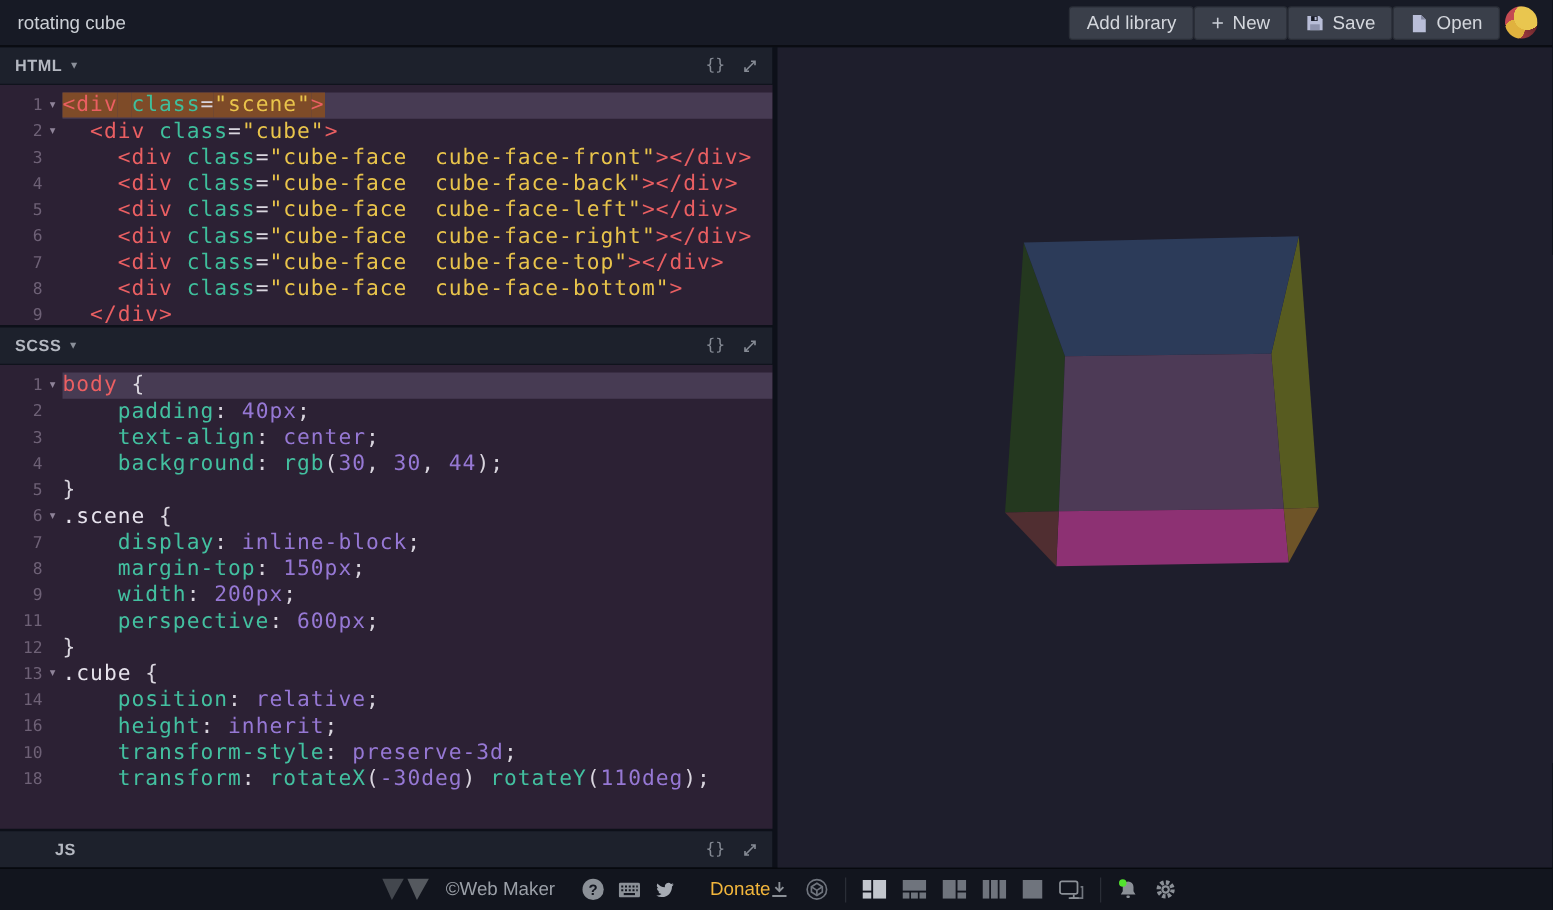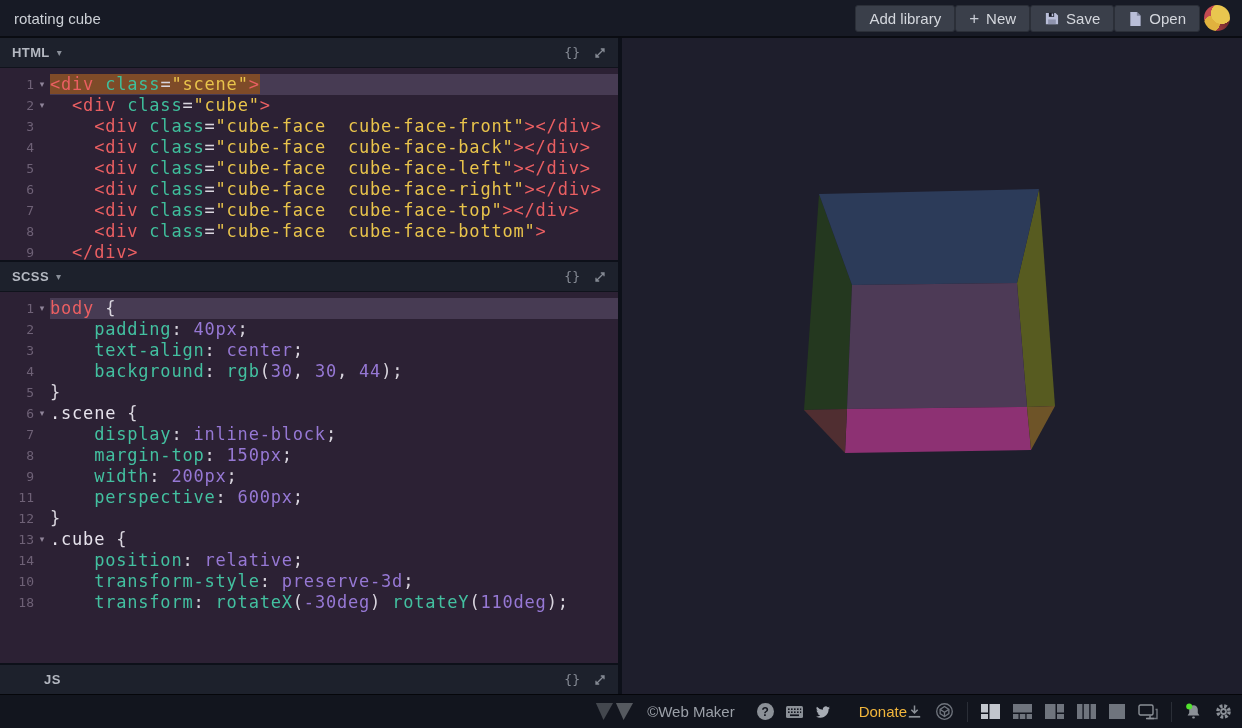--- a/index.html
+++ b/index.html
@@ -91,21 +91,21 @@
   .console-label{color:#b4b8c1;font-size:15px;font-weight:bold;}
   .console-badge{
     margin-left:9px;background:#9aa0a9;color:#23262e;font-size:13px;font-weight:bold;
     border-radius:4px;padding:1px 7px;line-height:16px;
   }
   .console-icons{margin-left:auto;display:flex;align-items:center;gap:16px;}
 
   
   .footer{
     height:34px;flex:0 0 34px;background:#12151e;border-top:1px solid #05060a;
-    display:flex;align-items:center;justify-content:flex-end;
+    display:flex;align-items:center;justify-content:center;
     padding:0 10px 0 12px;box-sizing:border-box;
   }
   .f-left{display:flex;align-items:center;gap:12px;}
   .f-right{display:flex;align-items:center;gap:13px;}
   .copyright{color:#9ba0a8;font-size:15px;margin-right:10px;}
   .donate{color:#f2b63c;font-size:15px;margin-left:16px;cursor:pointer;text-decoration:none;}
   .help-badge{width:17px;height:17px;border-radius:50%;background:#8b9097;color:#12151e;
     font-size:12px;font-weight:bold;display:flex;align-items:center;justify-content:center;cursor:pointer;}
   .fsep{width:1px;height:20px;background:#2a2e37;}
   .layout-ic{cursor:pointer;display:flex;}
@@ -291,20 +291,25 @@
             <span class="ln">13</span>
             <span class="fold">▾</span>
             <span class="code"><span class="tk-sel">.cube</span><span class="tk-punc"> {</span></span>
           </div>
           <div class="cm-row">
             <span class="ln">14</span>
             <span class="fold"></span>
             <span class="code"><span class="tk-punc">    </span><span class="tk-prop">position</span><span class="tk-punc">: </span><span class="tk-val">relative</span><span class="tk-punc">;</span></span>
           </div>
           <div class="cm-row">
+            <span class="ln">16</span>
+            <span class="fold"></span>
+            <span class="code"><span class="tk-punc">    </span><span class="tk-prop">height</span><span class="tk-punc">: </span><span class="tk-val">inherit</span><span class="tk-punc">;</span></span>
+          </div>
+          <div class="cm-row">
             <span class="ln">10</span>
             <span class="fold"></span>
             <span class="code"><span class="tk-punc">    </span><span class="tk-prop">transform-style</span><span class="tk-punc">: </span><span class="tk-val">preserve-3d</span><span class="tk-punc">;</span></span>
           </div>
           <div class="cm-row">
             <span class="ln">18</span>
             <span class="fold"></span>
             <span class="code"><span class="tk-punc">    </span><span class="tk-prop">transform</span><span class="tk-punc">: </span><span class="tk-prop">rotateX</span><span class="tk-punc">(</span><span class="tk-val">-30deg</span><span class="tk-punc">) </span><span class="tk-prop">rotateY</span><span class="tk-punc">(</span><span class="tk-val">110deg</span><span class="tk-punc">);</span></span>
           </div>
         </div>

